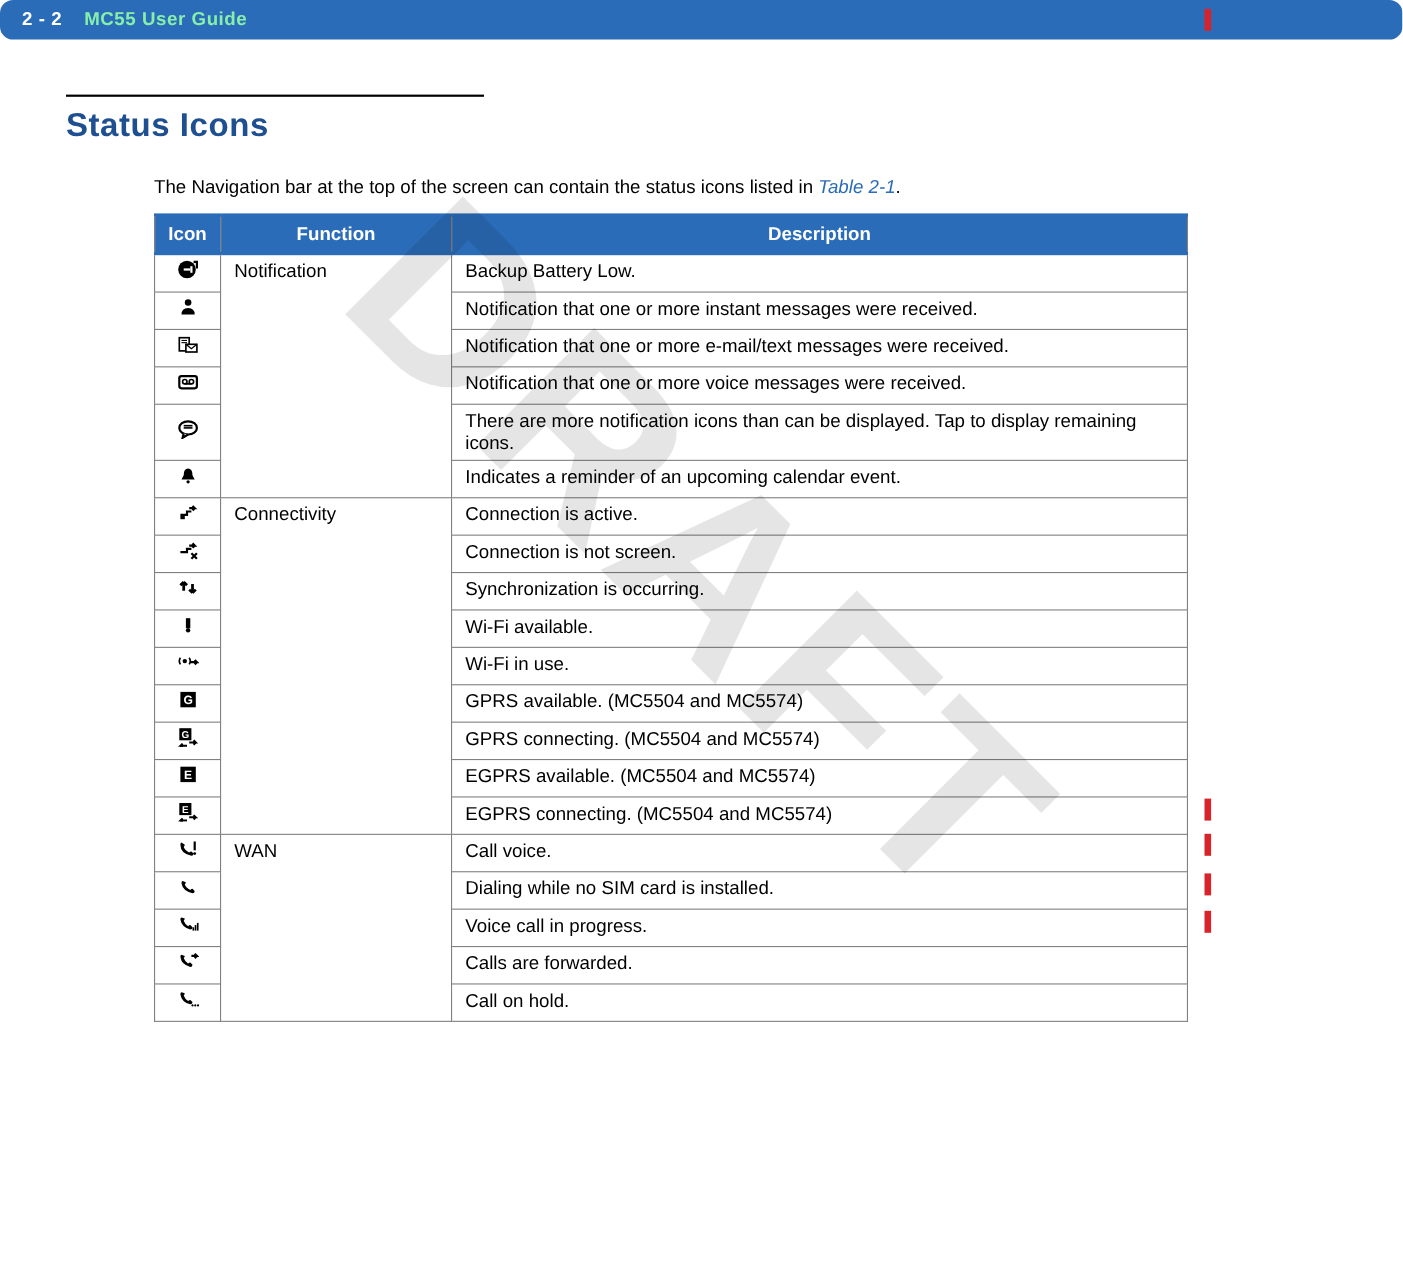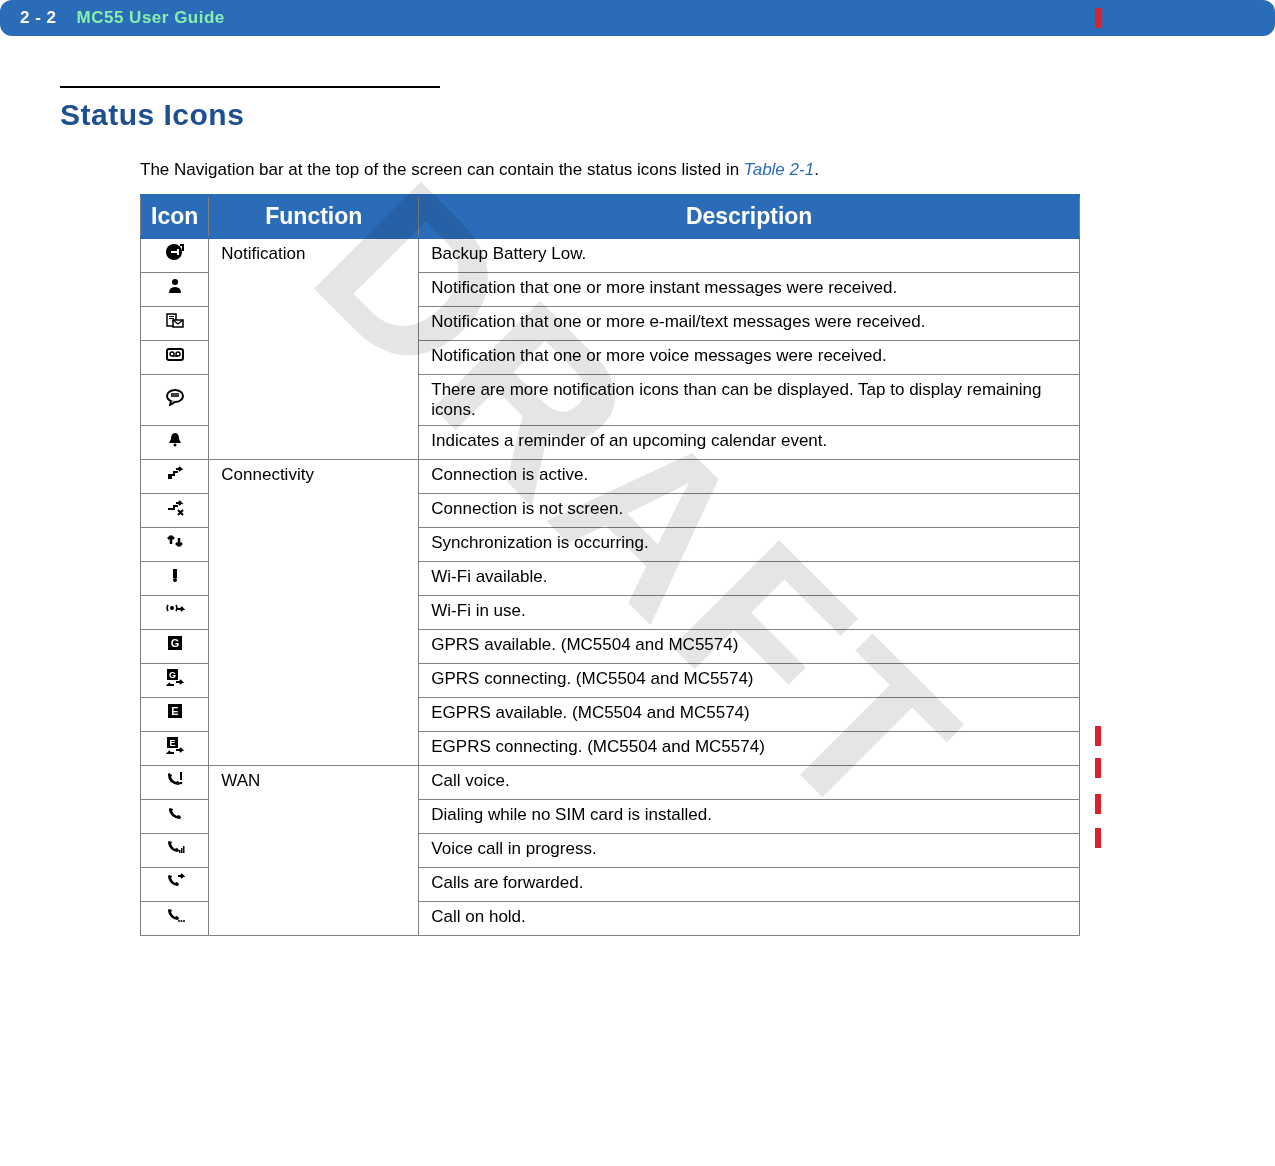--- a/index.html
+++ b/index.html
@@ -98,21 +98,21 @@
   }
   table.status {
     border-collapse: collapse;
     width: 940px;
     margin-left: 80px;
   }
   table.status thead th {
     background: #2b6cb8;
     color: #fff;
     font-family: "Arial Narrow", Arial, sans-serif;
-    font-size: 23px;
+    font-size: 17px;
     font-weight: bold;
     padding: 6px 10px;
     border: 1px solid #808080;
     border-top: 3px solid #2b6cb8;
     border-bottom: 3px solid #2b6cb8;
     text-align: center;
   }
   table.status thead th:first-child { width: 60px; }
   table.status thead th:nth-child(2) { width: 210px; }
   table.status td {

